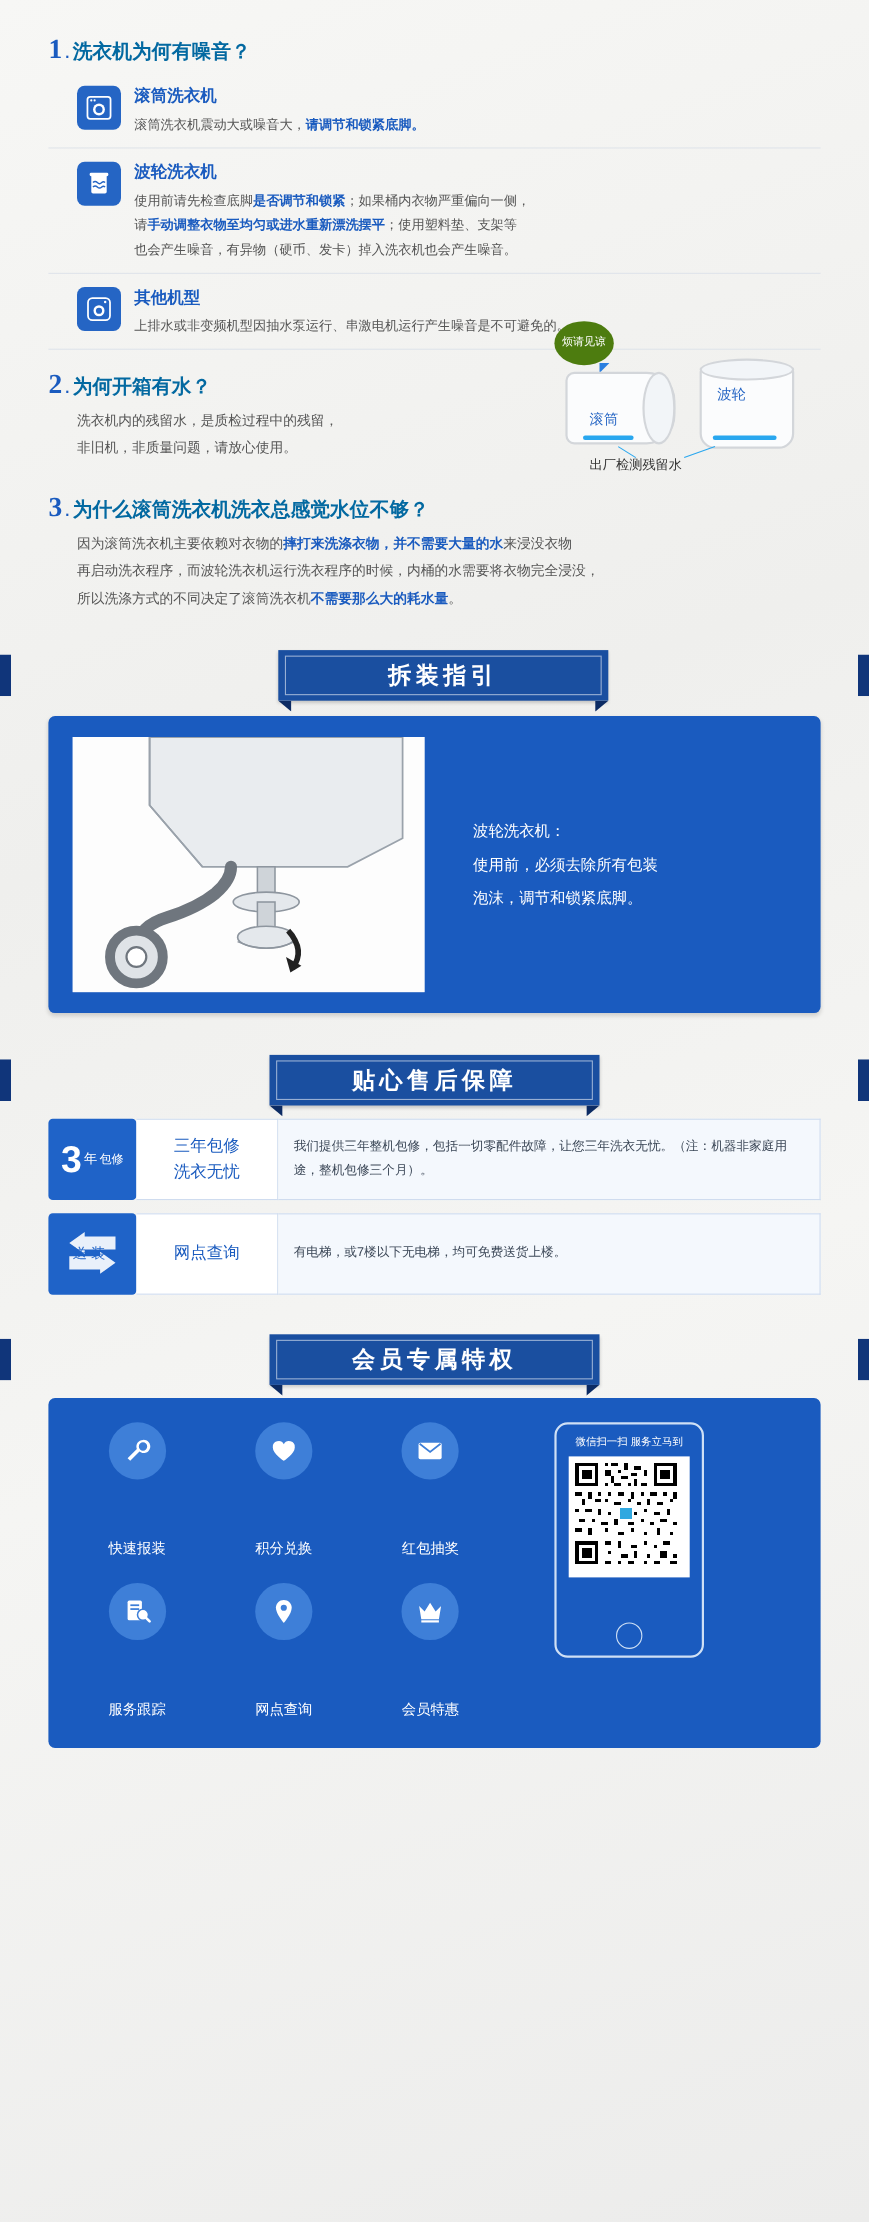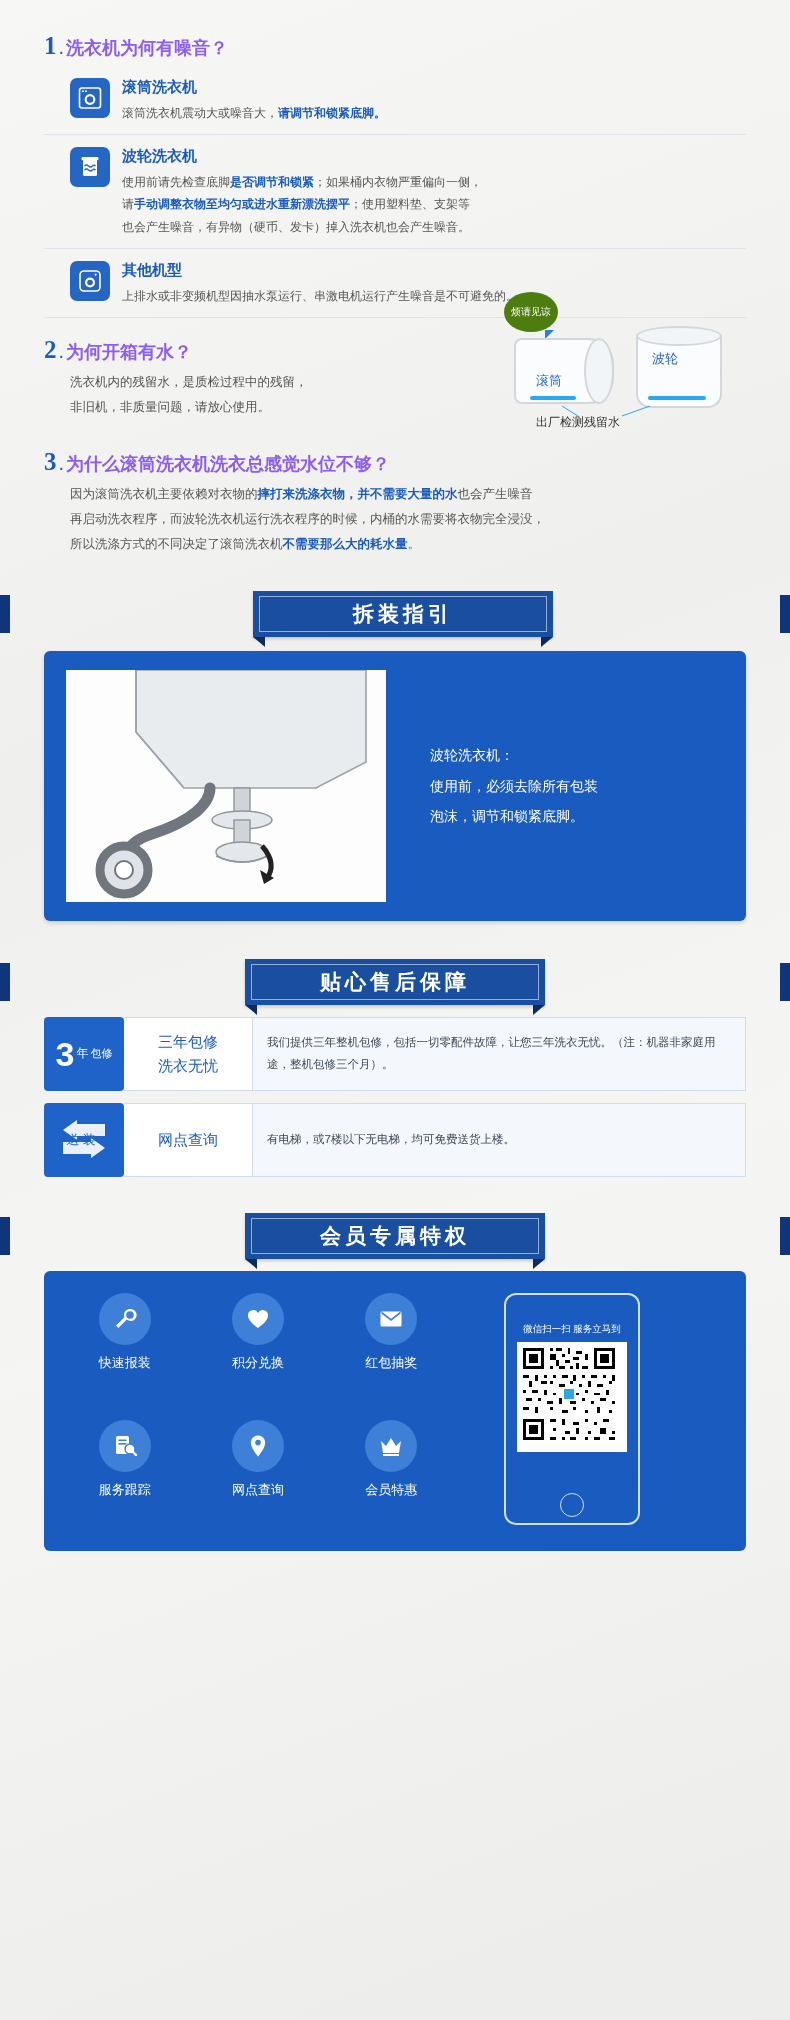--- a/index.html
+++ b/index.html
@@ -24,21 +24,21 @@
   .ribbon-tail.right{right:-52px;clip-path:polygon(0 0,100% 0,calc(100% - 16px) 50%,100% 100%,0 100%);}
   .ribbon-fold{position:absolute;top:46px;width:12px;height:10px;background:#0c2b63;}
   .ribbon-fold.l{left:0;clip-path:polygon(0 0,100% 0,100% 100%);}
   .ribbon-fold.r{right:0;clip-path:polygon(0 0,100% 0,0 100%);}
 
   
   .faq{padding:14px 44px 0 44px;}
   .q-head{display:flex;align-items:baseline;margin:18px 0 6px 0;}
   .q-num{color:#1a5bbf;font-size:25px;font-weight:bold;font-family:"Liberation Serif",serif;}
   .q-dot{color:#1a5bbf;font-size:20px;margin:0 2px;}
-  .q-title{color:#8b5cf6;font-size:18px;font-weight:bold;}
+  .q-title{color:#0369a1;font-size:18px;font-weight:bold;}
 
   .item{display:flex;padding:12px 0 10px 26px;border-bottom:1px solid #dfe4ea;}
   .item:last-of-type{border-bottom:none;}
   .ico-box{width:40px;height:40px;border-radius:7px;background:#2565c4;flex:0 0 40px;margin-right:12px;
     display:flex;align-items:center;justify-content:center;}
   .ico-box svg{display:block;}
   .item-body{flex:1;}
   .item-title{color:#1a5bbf;font-size:15px;font-weight:bold;margin-bottom:5px;}
   .item-text{color:#555;font-size:12px;line-height:1.85;}
   .item-text b{color:#1a5bbf;}
@@ -76,25 +76,25 @@
   .wrow{display:flex;align-items:stretch;margin-bottom:12px;}
   .wbadge{width:80px;height:74px;background:#1f63c8;border-radius:4px;flex:0 0 80px;display:flex;align-items:center;justify-content:center;color:#fff;}
   .wmid{width:128px;flex:0 0 128px;border:1px solid #cfdcef;border-left:none;border-radius:0 0 0 0;display:flex;flex-direction:column;
     align-items:center;justify-content:center;color:#1a5bbf;font-size:15px;line-height:1.6;background:#fff;}
   .wtext{flex:1;border:1px solid #cfdcef;border-left:none;background:#f4f8fd;color:#3b4757;font-size:11.5px;line-height:1.9;
     padding:10px 14px;display:flex;align-items:center;}
 
   
   .member{width:702px;margin:4px auto 0 auto;background:#1a5bbf;border-radius:6px;padding:22px 0 26px 0;display:flex;}
   .grid{width:400px;display:grid;grid-template-columns:repeat(3,1fr);row-gap:22px;margin-left:14px;}
-  .cell{display:flex;flex-direction:column;align-items:center;color:#fff;}
+  .cell{display:flex;flex-direction:column;align-items:center;color:#fff;gap:45px;}
   .circle{width:52px;height:52px;border-radius:50%;background:#3e7fd8;display:flex;align-items:center;justify-content:center;margin-bottom:9px;}
   .cell-label{font-size:13px;}
   .phone{width:132px;height:200px;border:2px solid #cfe0f5;border-radius:12px;margin-left:46px;background:#1a5bbf;
-    display:flex;flex-direction:column;align-items:center;padding-top:28px;}
+    display:flex;flex-direction:column;align-items:center;padding-top:10px;}
   .phone .scan-text{color:#fff;font-size:9.5px;margin-bottom:6px;}
   .qr{width:104px;height:104px;background:#fff;padding:3px;}
   .qr svg{display:block;}
   .phone .home{width:22px;height:22px;border:1px solid #cfe0f5;border-radius:50%;margin-top:auto;margin-bottom:6px;}
 
   .gap{height:22px;}
 </style>
 </head>
 <body>
 
@@ -195,21 +195,21 @@
         <span class="caption">出厂检测残留水</span>
       </div>
     </div>
 
     <div class="q-head" style="margin-top:6px;">
       <span class="q-num">3</span>
       <span class="q-dot">.</span>
       <span class="q-title">为什么滚筒洗衣机洗衣总感觉水位不够？</span>
     </div>
     <div class="q-body">
-      <div><span>因为滚筒洗衣机主要依赖对衣物的</span><b>摔打来洗涤衣物，并不需要大量的水</b><span>也会产生噪音</span></div>
+      <div><span>因为滚筒洗衣机主要依赖对衣物的</span><b>摔打来洗涤衣物，并不需要大量的水</b><span>来浸没衣物</span></div>
       <div>再启动洗衣程序，而波轮洗衣机运行洗衣程序的时候，内桶的水需要将衣物完全浸没，</div>
       <div><span>所以洗涤方式的不同决定了滚筒洗衣机</span><b>不需要那么大的耗水量</b><span>。</span></div>
     </div>
   </div>
 
   <div class="ribbon-wrap" style="margin-top:26px;padding-left:16px;">
     <div class="ribbon-tail left"></div>
     <div class="ribbon-tail right"></div>
     <div class="ribbon">
       <div class="inner"></div>

